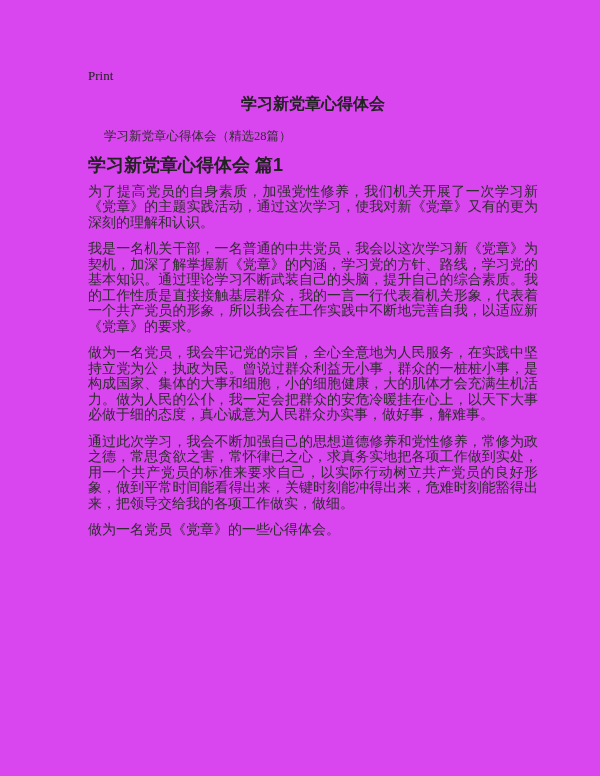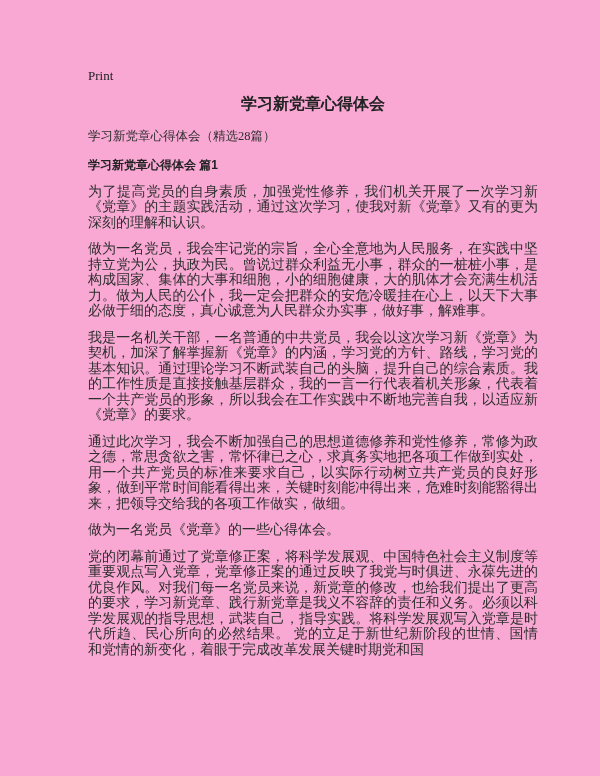--- a/index.html
+++ b/index.html
@@ -5,21 +5,21 @@
   html, body {
     margin: 0;
     padding: 0;
     background: #ffffff;
   }
   .page {
     position: relative;
     width: 600px;
     height: 776px;
     box-sizing: border-box;
-    background: #f9a8d4;
+    background: #d946ef;
     overflow: hidden;
     padding: 66px 62px 0 88px;
     color: #2e2e2e;
     font-family: "Liberation Serif", "DejaVu Serif", serif;
   }
   .print-link {
     font-size: 13px;
     line-height: 15px;
     color: #222222;
     cursor: pointer;
@@ -30,26 +30,26 @@
     font-size: 16px;
     font-weight: bold;
     line-height: 23px;
     text-align: center;
     color: #222222;
     margin: 8px 0 0 0;
   }
   .doc-subtitle {
     font-size: 12.5px;
     line-height: 15.5px;
-    margin: 14px 0 0 0;
+    margin: 14px 0 0 16px;
     color: #2e2e2e;
   }
   .sec-heading {
     font-family: "Liberation Sans", "DejaVu Sans", sans-serif;
-    font-size: 12px;
+    font-size: 18px;
     font-weight: bold;
     line-height: 16px;
     color: #222222;
     margin: 12px 0 0 0;
   }
   .body-para {
     font-size: 14px;
     line-height: 15.5px;
     text-align: justify;
     text-justify: inter-character;
@@ -66,24 +66,23 @@
 
   <h1 class="doc-title">学习新党章心得体会</h1>
 
   <p class="doc-subtitle">学习新党章心得体会（精选28篇）</p>
 
   <h2 class="sec-heading">学习新党章心得体会 篇1</h2>
 
   <p class="body-para">为了提高党员的自身素质，加强党性修养，我们机关开展了一次学习新《党章》的主题实践活动，通过这次学习，使我对新《党章》又有的更为深刻的理解和认识。</p>
 
 
+  <p class="body-para">我是一名机关干部，一名普通的中共党员，我会以这次学习新《党章》为契机，加深了解掌握新《党章》的内涵，学习党的方针、路线，学习党的基本知识。通过理论学习不断武装自己的头脑，提升自己的综合素质。我的工作性质是直接接触基层群众，我的一言一行代表着机关形象，代表着一个共产党员的形象，所以我会在工作实践中不断地完善自我，以适应新《党章》的要求。</p>
+
   <p class="body-para">做为一名党员，我会牢记党的宗旨，全心全意地为人民服务，在实践中坚持立党为公，执政为民。曾说过群众利益无小事，群众的一桩桩小事，是构成国家、集体的大事和细胞，小的细胞健康，大的肌体才会充满生机活力。做为人民的公仆，我一定会把群众的安危冷暖挂在心上，以天下大事必做于细的态度，真心诚意为人民群众办实事，做好事，解难事。</p>
-
-  <p class="body-para">我是一名机关干部，一名普通的中共党员，我会以这次学习新《党章》为契机，加深了解掌握新《党章》的内涵，学习党的方针、路线，学习党的基本知识。通过理论学习不断武装自己的头脑，提升自己的综合素质。我的工作性质是直接接触基层群众，我的一言一行代表着机关形象，代表着一个共产党员的形象，所以我会在工作实践中不断地完善自我，以适应新《党章》的要求。</p>
 
   <p class="body-para">通过此次学习，我会不断加强自己的思想道德修养和党性修养，常修为政之德，常思贪欲之害，常怀律已之心，求真务实地把各项工作做到实处，用一个共产党员的标准来要求自己，以实际行动树立共产党员的良好形象，做到平常时间能看得出来，关键时刻能冲得出来，危难时刻能豁得出来，把领导交给我的各项工作做实，做细。</p>
 
   <p class="body-para">做为一名党员《党章》的一些心得体会。</p>
 
 
-  <p class="body-para">党的闭幕前通过了党章修正案，将科学发展观、中国特色社会主义制度等重要观点写入党章，党章修正案的通过反映了我党与时俱进、永葆先进的优良作风。对我们每一名党员来说，新党章的修改，也给我们提出了更高的要求，学习新党章、践行新党章是我义不容辞的责任和义务。必须以科学发展观的指导思想，武装自己，指导实践。将科学发展观写入党章是时代所趋、民心所向的必然结果。 党的立足于新世纪新阶段的世情、国情和党情的新变化，着眼于完成改革发展关键时期党和国</p>
 
 </div>
 
 </body></html>

